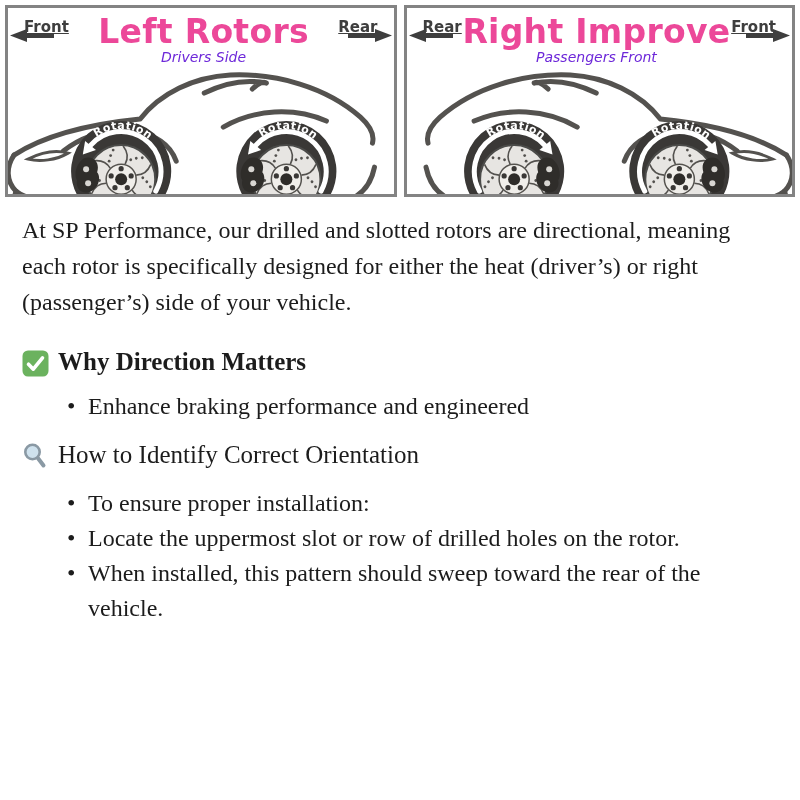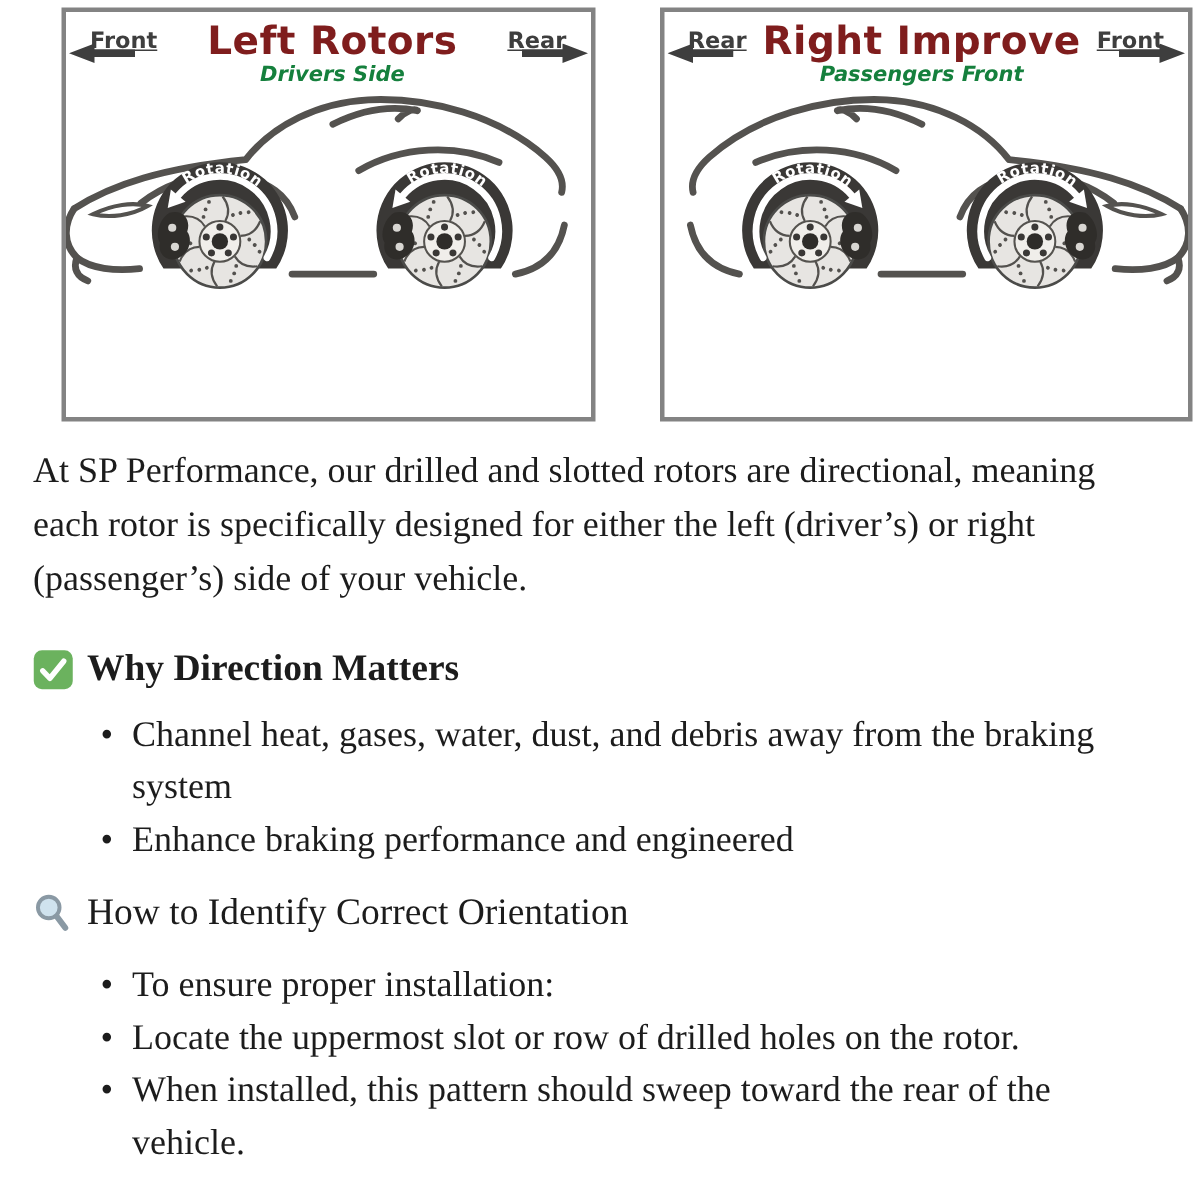--- a/index.html
+++ b/index.html
@@ -3,27 +3,27 @@
 <meta charset="utf-8">
 <style>
   html,body{margin:0;padding:0;}
   body{
     width:800px;height:800px;background:#ffffff;overflow:hidden;
     font-family:"Liberation Serif", serif;color:#1c1c1c;
   }
   
   .diagram{display:flex;gap:7px;padding:5px 5px 0 5px;box-sizing:border-box;}
   .panel{
-    flex:1;border:3px solid #838383;background:#fff;height:276px;
-    box-sizing:border-box;position:relative;overflow:hidden;margin-left:36px;
+    flex:1;border:3px solid #838383;background:#fff;height:192px;
+    box-sizing:border-box;position:relative;overflow:hidden;
   }
   .phead{display:flex;justify-content:space-between;align-items:flex-start;padding:7px 16px 0;}
   .ptitles{text-align:center;font-family:"DejaVu Sans", sans-serif;flex:1;}
-  .ptitle{font-size:26px;font-weight:800;color:#7f1d1d;letter-spacing:.3px;line-height:1;}
-  .psub{font-size:14px;font-weight:700;font-style:italic;color:#15803d;margin-top:1px;}
+  .ptitle{font-size:33px;font-weight:800;color:#ec4899;letter-spacing:.3px;line-height:1;}
+  .psub{font-size:14px;font-weight:400;font-style:italic;color:#6d28d9;margin-top:1px;}
   .dir{
     position:relative;font-family:"DejaVu Sans", sans-serif;font-weight:700;
     font-size:15px;color:#3e3e3e;margin-top:3px;white-space:nowrap;
   }
   .dir .word{text-decoration:underline;}
   .dir svg{position:absolute;bottom:-6px;}
   .dir.left  svg{left:-14px;}
   .dir.right svg{right:-14px;}
   .car{display:block;width:100%;height:auto;margin-top:-6px;}
   
@@ -37,21 +37,21 @@
   .chole{fill:#2e2c29;}
   .lug{fill:#3a3836;}
   .cal{fill:#2f2d2a;}
   .calslot{fill:#d8d6d2;}
   .rotarrow{stroke:#ffffff;stroke-width:5;fill:none;stroke-linecap:round;}
   .rothead{fill:#ffffff;}
   .rottext{font-family:"DejaVu Sans", sans-serif;font-size:11px;font-weight:700;fill:#ffffff;letter-spacing:.5px;}
   
   .content{padding:0 28px 0 22px;}
   .intro{font-size:24px;line-height:36px;margin:15px 0 0 0;max-width:712px;}
-  .h{display:flex;align-items:center;gap:9px;margin:27px 0 0 0;font-size:25px;font-weight:700;}
+  .h{display:flex;align-items:flex-end;gap:9px;margin:27px 0 0 0;font-size:25px;font-weight:700;}
   .h.how{font-weight:400;margin-top:16px;}
   .h .htext{line-height:1.2;}
   .check-icon,.mag-icon{display:inline-flex;flex:0 0 auto;}
   .lead{font-size:24px;line-height:36px;margin:24px 0 0 0;}
   ul.blist{list-style:none;margin:12px 0 0 0;padding:0 0 0 66px;}
   ul.blist li{
     position:relative;font-size:24px;line-height:35px;max-width:662px;margin:0;
   }
   ul.blist li::before{content:"\2022";position:absolute;left:-21px;top:0;}
   ul.blist.second{margin-top:16px;}
@@ -198,35 +198,34 @@
       <path id="t3" fill="none" d="M 232.5 97.6 A 42 42 0 0 1 311.5 97.6"></path>
       <path id="t4" fill="none" d="M 67.5 97.6 A 42 42 0 0 1 146.5 97.6"></path>
       <text class="rottext"><textPath href="#t3" startOffset="24%">Rotation</textPath></text>
       <text class="rottext"><textPath href="#t4" startOffset="24%">Rotation</textPath></text>
     </svg>
   </div>
 </div>
 
 <main class="content">
 
-  <p class="intro">At SP Performance, our drilled and slotted rotors are directional, meaning each rotor is specifically designed for either the left (driver’s) or right (passenger’s) side of your vehicle.</p>
+  <p class="intro">At SP Performance, our drilled and slotted rotors are directional, meaning each rotor is specifically designed for either the heat (driver’s) or right (passenger’s) side of your vehicle.</p>
 
   <h2 class="h why">
     <span class="check-icon">
       <svg width="27" height="27" viewBox="0 0 27 27">
           <rect x="0.5" y="0.5" width="26" height="26" rx="5.5" fill="#6bb25e"></rect>
           <path d="M6.5 14.2 L11.3 19.2 L20.5 7.8" stroke="#ffffff" stroke-width="3.6" fill="none" stroke-linecap="round" stroke-linejoin="round"></path>
         </svg>
     </span>
     <span class="htext">Why Direction Matters</span>
   </h2>
 
 
   <ul class="blist">
-    <li>Channel heat, gases, water, dust, and debris away from the braking system</li>
     <li>Enhance braking performance and engineered</li>
   </ul>
 
   <h2 class="h how">
     <span class="mag-icon">
       <svg width="27" height="28" viewBox="0 0 27 28">
           <circle cx="10.5" cy="10" r="7.2" fill="#cfe2ee" stroke="#8a99a4" stroke-width="2.6"></circle>
           <line x1="16" y1="16.2" x2="21.5" y2="23.5" stroke="#8a99a4" stroke-width="4" stroke-linecap="round"></line>
         </svg>
     </span>

